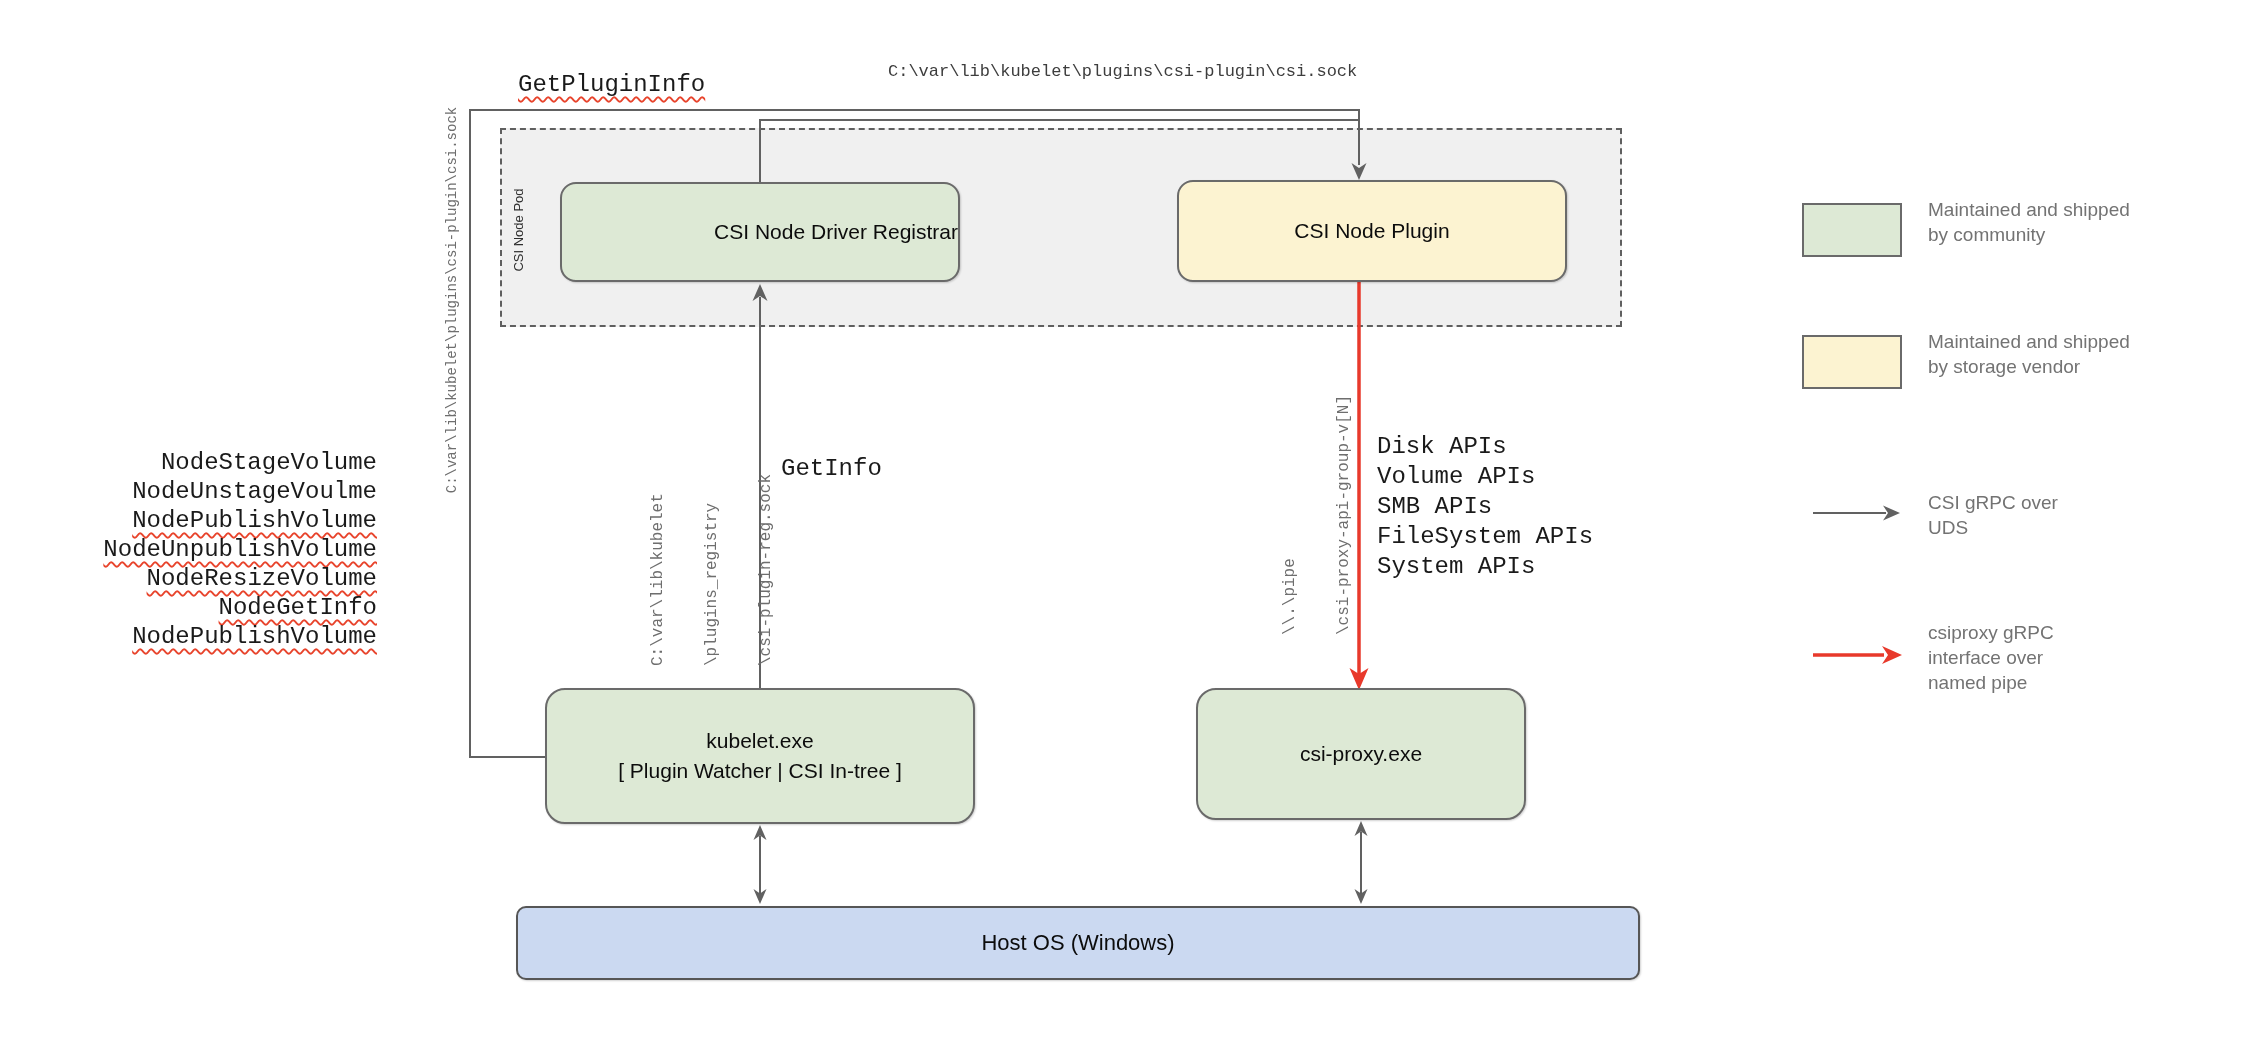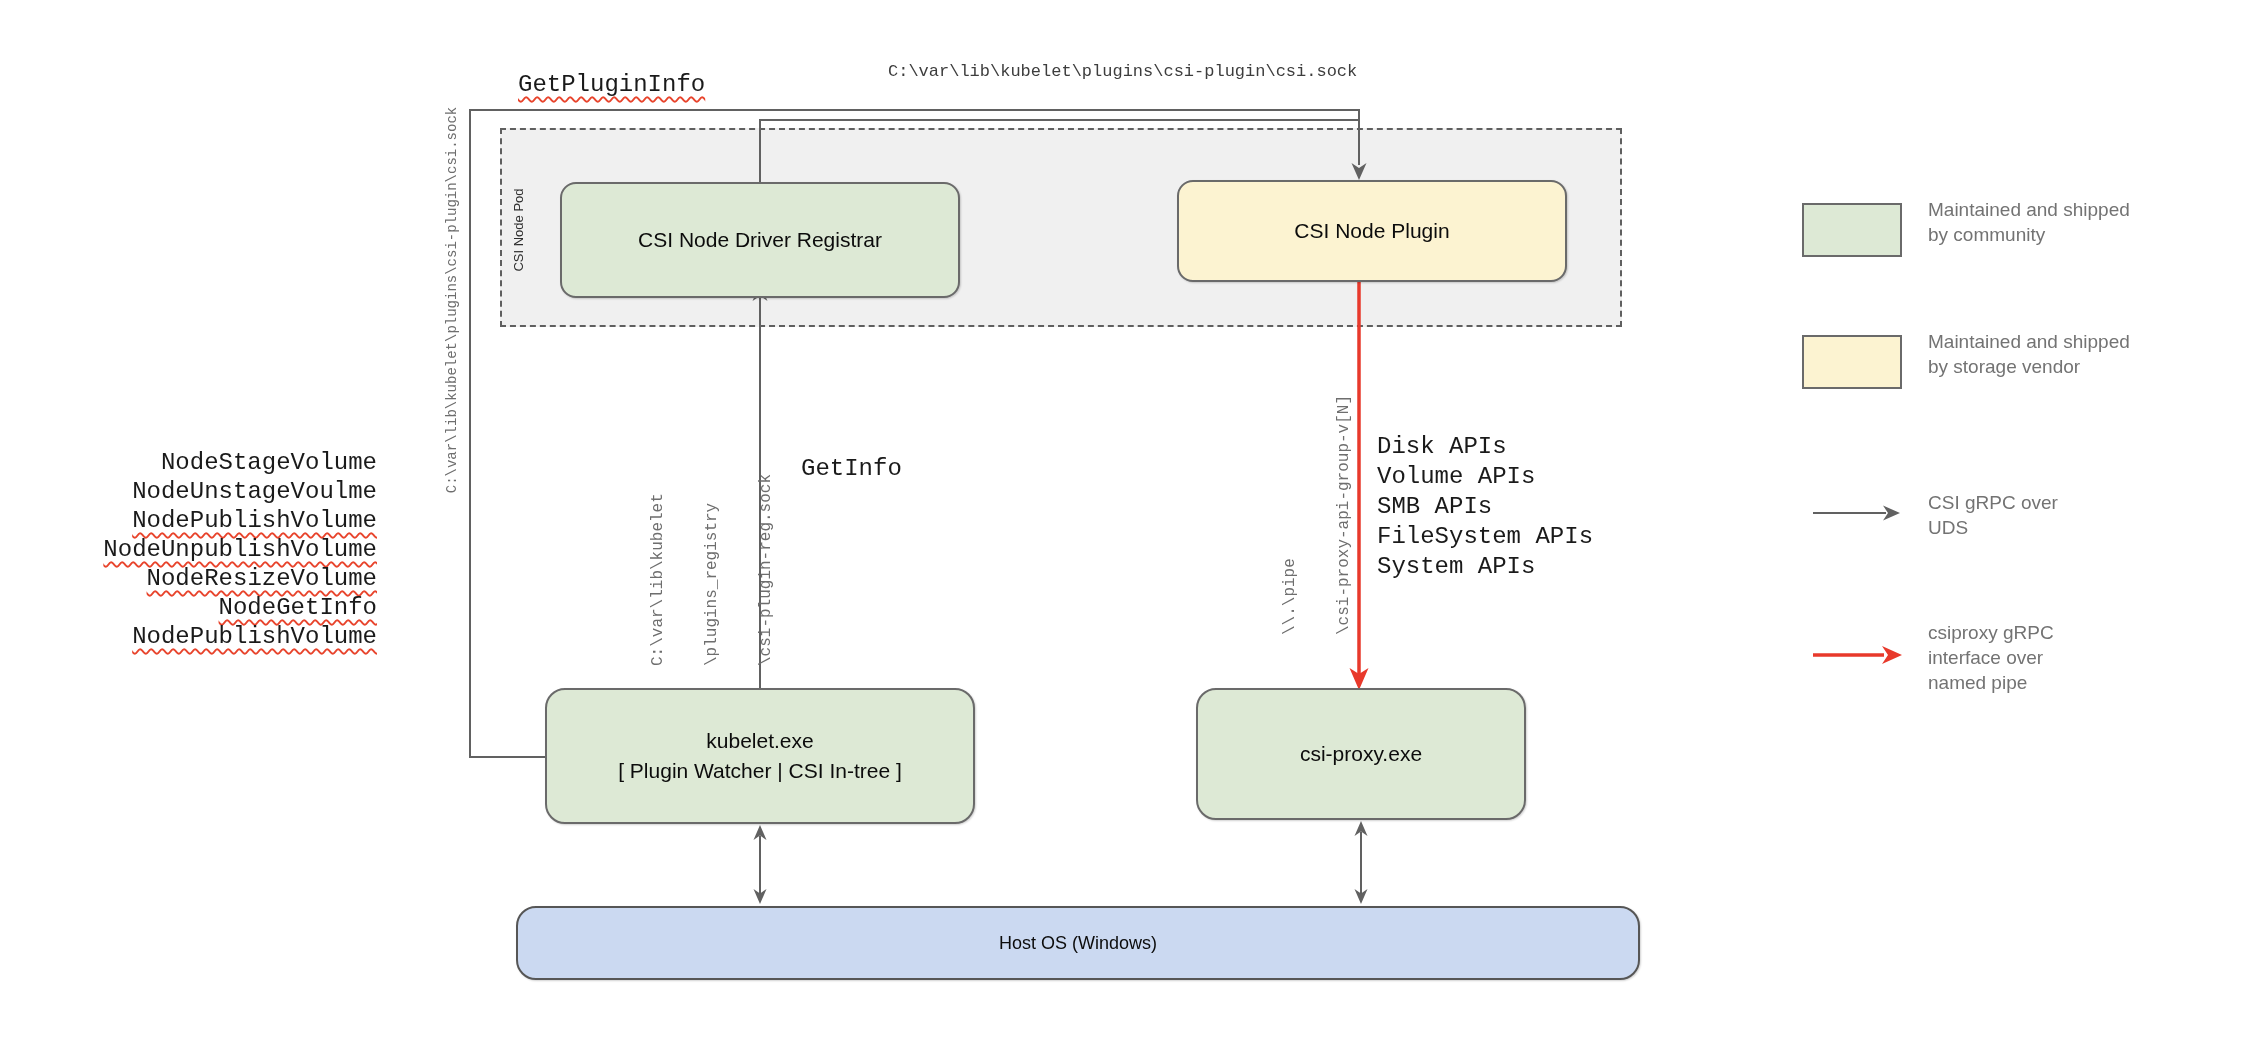--- a/index.html
+++ b/index.html
@@ -17,22 +17,22 @@
     position:absolute;box-sizing:border-box;z-index:3;
     border:2px solid #6a6a6a;border-radius:16px;
     display:flex;flex-direction:column;align-items:center;justify-content:center;
     font-size:21px;color:#0c0c0c;text-align:center;line-height:30px;
     box-shadow:1px 1px 2px rgba(0,0,0,0.18);
   }
   .green{background:#dde9d5;}
   .yellow{background:#fcf3d1;}
   .host{
     position:absolute;left:516px;top:906px;width:1124px;height:74px;box-sizing:border-box;
-    background:#cbd9f1;border:2px solid #565656;border-radius:20px;z-index:3;
-    display:flex;align-items:center;justify-content:center;font-size:18px;color:#0c0c0c;
+    background:#cbd9f1;border:2px solid #565656;border-radius:10px;z-index:3;
+    display:flex;align-items:center;justify-content:center;font-size:22px;color:#0c0c0c;
     box-shadow:1px 1px 2px rgba(0,0,0,0.18);
   }
   
   .mono{font-family:"Liberation Mono",monospace;}
   .lbl{position:absolute;z-index:4;white-space:pre;}
   .sq{
     text-decoration-line:underline;text-decoration-style:wavy;
     text-decoration-color:#e8442c;text-decoration-thickness:1.5px;text-underline-offset:5px;
   }
   .big{font-size:24px;line-height:30px;color:#1a1a1a;}
@@ -42,21 +42,21 @@
     transform:translate(-50%,-50%) rotate(-90deg);
     font-family:"Liberation Mono",monospace;color:#6e6e6e;text-align:left;
   }
   .podname{
     position:absolute;z-index:4;white-space:nowrap;
     transform:translate(-50%,-50%) rotate(-90deg);
     font-size:13px;color:#2e2e2e;font-family:"Liberation Sans",sans-serif;
   }
   .calls{position:absolute;right:1875px;top:448px;text-align:right;line-height:29px;z-index:4;}
   .apis{position:absolute;left:1377px;top:432px;text-align:left;line-height:30px;z-index:4;}
-  .rpc{position:absolute;left:781px;top:453px;text-align:left;line-height:31px;z-index:4;margin-left:20px;}
+  .rpc{position:absolute;left:781px;top:453px;text-align:left;line-height:31px;z-index:4;}
   
   .swatch{
     position:absolute;width:100px;height:54px;box-sizing:border-box;
     border:2px solid #6a6a6a;z-index:3;
   }
   .legtxt{position:absolute;font-size:19px;line-height:25px;color:#737373;z-index:4;}
 </style>
 </head>
 <body>
 
@@ -85,21 +85,21 @@
     <line x1="1361" y1="832" x2="1361" y2="894" stroke="#616161" stroke-width="2"></line>
     <path d="M1361,821 L1354.5,836 L1361,831.5 L1367.5,836 Z" fill="#616161"></path>
     <path d="M1361,904 L1354.5,889 L1361,893.5 L1367.5,889 Z" fill="#616161"></path>
 
     <line x1="1813" y1="513" x2="1886" y2="513" stroke="#616161" stroke-width="2"></line>
     <path d="M1900,513 L1883,505.5 L1888,513 L1883,520.5 Z" fill="#616161"></path>
     <line x1="1813" y1="655" x2="1884" y2="655" stroke="#e8392b" stroke-width="3.5"></line>
     <path d="M1902,655 L1882,646 L1888,655 L1882,664 Z" fill="#e8392b"></path>
   </svg>
 
-  <div class="node green" style="left:560px;top:182px;width:400px;height:116px;">
+  <div class="node green" style="left:560px;top:182px;width:400px;height:100px;align-items:flex-end;">
     <span>CSI Node Driver Registrar</span>
   </div>
 
   <div class="node yellow" style="left:1165px;top:180px;width:390px;height:102px;margin-left:12px;">
     <span>CSI Node Plugin</span>
   </div>
 
   <div class="node green" style="left:1196px;top:688px;width:330px;height:132px;border-radius:20px;">
     <span>csi-proxy.exe</span>
   </div>

